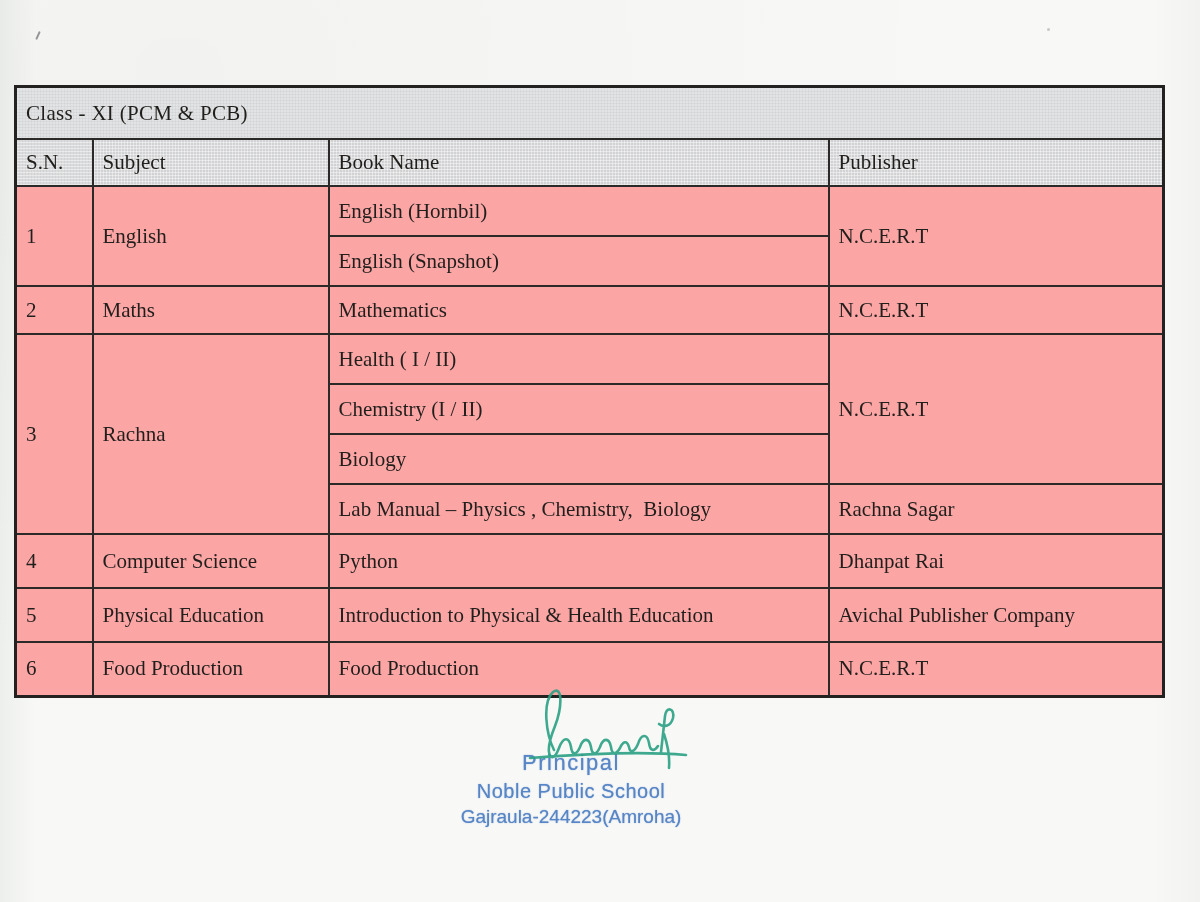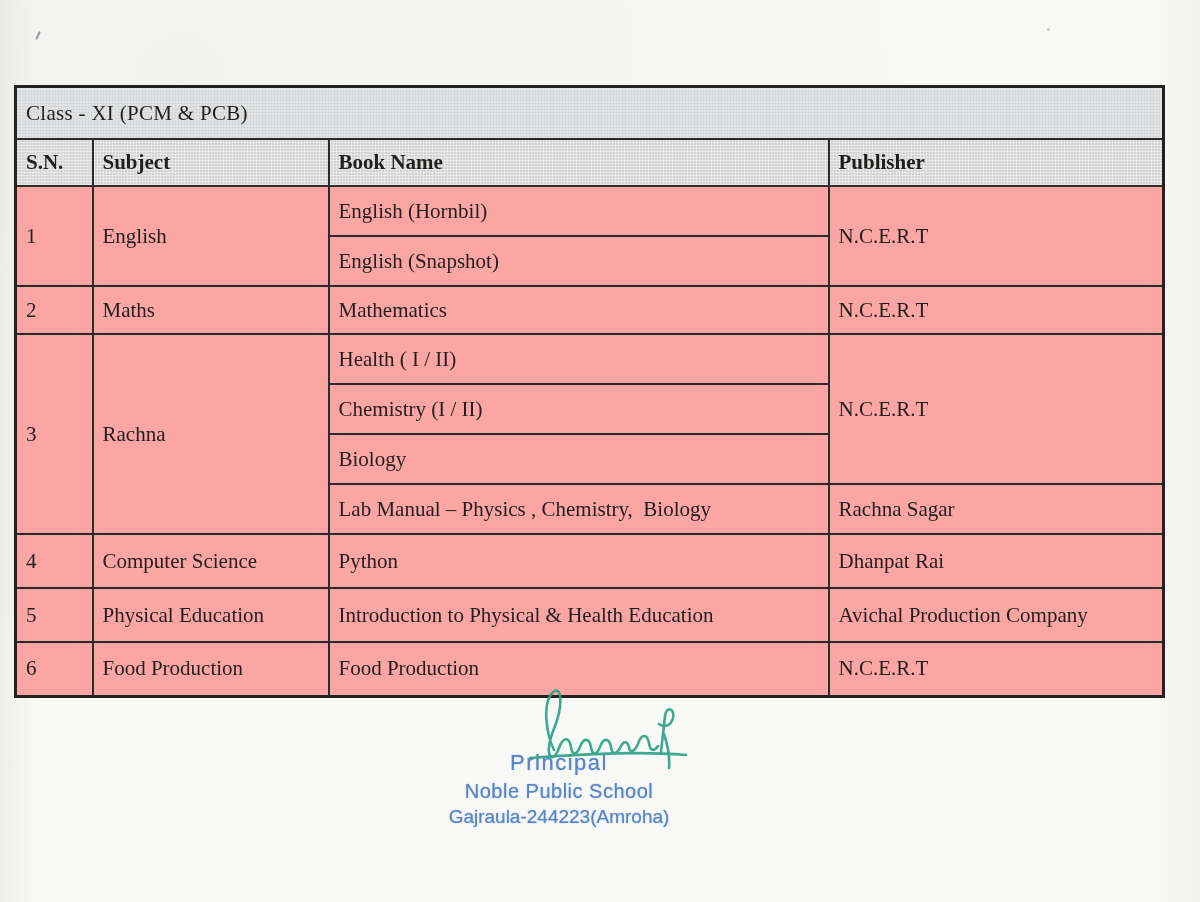--- a/index.html
+++ b/index.html
@@ -39,30 +39,30 @@
     background-color:#d5d6d8;
     background-image:
       repeating-linear-gradient(0deg, rgba(255,255,255,0.45) 0 1px, rgba(0,0,0,0) 1px 3px),
       repeating-linear-gradient(90deg, rgba(255,255,255,0.35) 0 1px, rgba(0,0,0,0.02) 1px 3px);
   }
   .title-cell {
     text-align:center; font-weight:bold; font-size:23px;
     height:50px; padding:0; letter-spacing:0.3px;
     border-bottom:3px solid #232220;
   }
-  .head-row th { font-weight:bold; height:45px; }
+  .head-row th { font-weight:normal; height:45px; }
   .sn-col { text-align:center; padding:0; }
   .r-book  { height:50px; }
   .r-maths { height:48px; }
   .r-single{ height:54px; }
   .book-cell { white-space:pre-wrap; }
 
   
   .stamp {
-    position:absolute; left:404px; top:750px; width:310px;
+    position:absolute; left:416px; top:750px; width:310px;
     text-align:center; font-family:"Liberation Sans", sans-serif;
     color:#4a7cc2; opacity:0.92;
     text-shadow:0 0 1.2px rgba(74,124,194,0.8);
   }
   .stamp-line1 { font-size:22px; letter-spacing:1.5px; }
   .stamp-line2 { font-size:20px; margin-top:4px; letter-spacing:0.5px; }
   .stamp-line3 { font-size:19px; margin-top:3px; }
   .signature {
     position:absolute; left:522px; top:684px; width:168px; height:96px;
   }
@@ -129,21 +129,21 @@
       <td class="sn-col">4</td>
       <td>Computer Science</td>
       <td class="book-cell">Python</td>
       <td>Dhanpat Rai</td>
     </tr>
 
     <tr class="r-single">
       <td class="sn-col">5</td>
       <td>Physical Education</td>
       <td class="book-cell">Introduction to Physical &amp; Health Education</td>
-      <td>Avichal Production Company</td>
+      <td>Avichal Publisher Company</td>
     </tr>
 
     <tr class="r-single">
       <td class="sn-col">6</td>
       <td>Food Production</td>
       <td class="book-cell">Food Production</td>
       <td>N.C.E.R.T</td>
     </tr>
   </tbody>
 </table>

